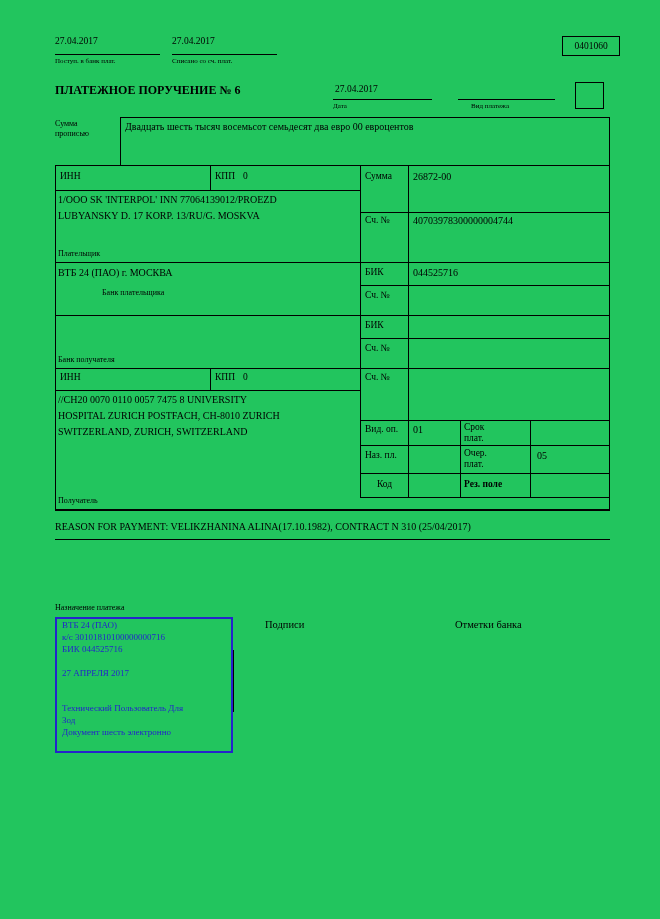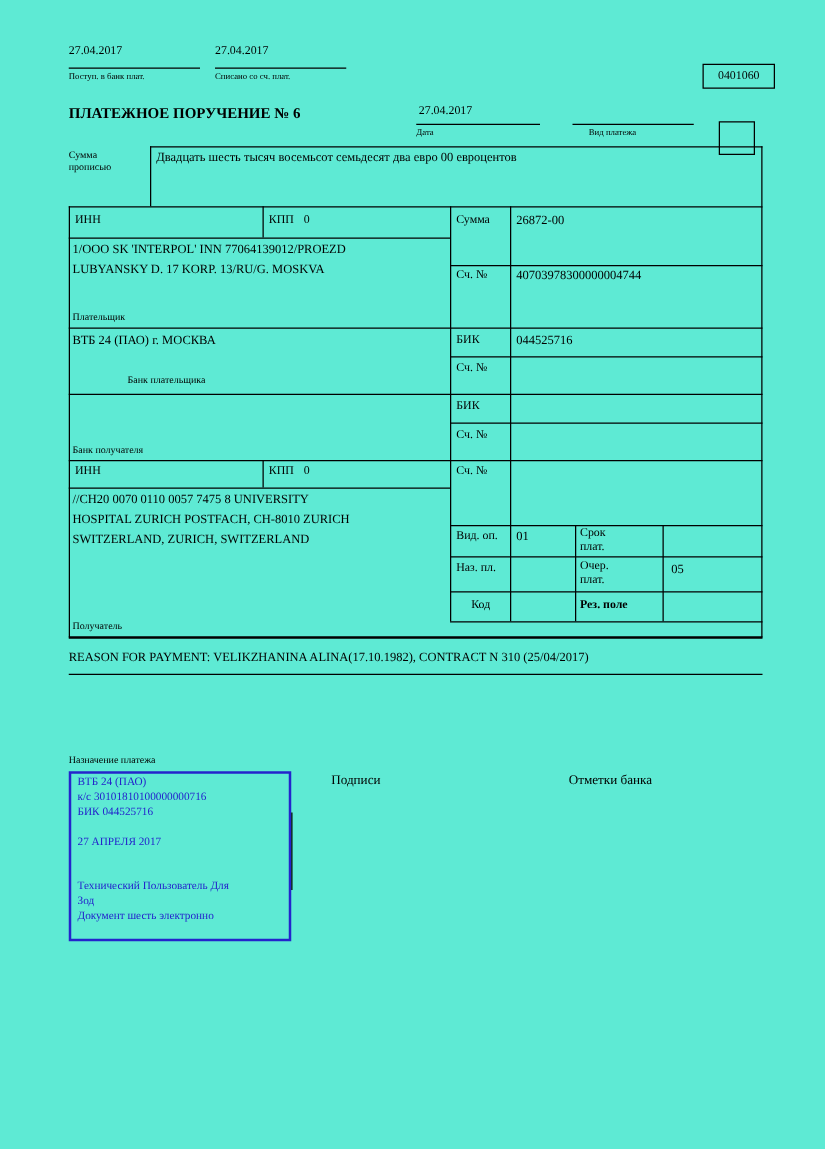--- a/index.html
+++ b/index.html
@@ -1,28 +1,28 @@
 <!DOCTYPE html>
 <html><head>
 <meta charset="utf-8">
 <style>
   html,body{margin:0;padding:0;background:#ffffff;}
-  .page{position:relative;width:660px;height:919px;background:#5eead4;
+  .page{position:relative;width:660px;height:919px;background:#22c55e;
         font-family:"Liberation Serif","DejaVu Serif",serif;color:#000;overflow:hidden;}
   .abs{position:absolute;}
   .hl{position:absolute;height:1px;background:#000;}
   .vl{position:absolute;width:1px;background:#000;}
   .pre{white-space:pre-line;}
   .f7{font-size:7px;line-height:9px;}
   .f8{font-size:8px;line-height:10px;}
   .f95{font-size:9.5px;line-height:11px;}
   .f10{font-size:10px;line-height:12px;}
   .f105{font-size:10.5px;line-height:12px;}
   .title{font-size:12px;font-weight:bold;line-height:14px;}
-  .box{position:absolute;border:1px solid #000;box-sizing:border-box;margin-top:15px;}
+  .box{position:absolute;border:1px solid #000;box-sizing:border-box;}
   .stamp{position:absolute;left:55px;top:617px;width:178px;height:136px;
          border:2px solid #2424cc;color:#2424cc;font-size:9px;line-height:12px;
          padding:0 5px;box-sizing:border-box;}
   .stamp div{white-space:pre-line;}
 </style>
 </head>
 <body>
 
 <div class="page">
 
@@ -82,21 +82,21 @@
   <div class="abs f10 pre" style="left:58px;top:192px;width:300px;line-height:16px;">1/ООО SK 'INTERPOL' INN 77064139012/PROEZD
 LUBYANSKY D. 17 KORP. 13/RU/G. MOSKVA</div>
   <div class="abs f95" style="left:365px;top:215px;">Сч. №</div>
   <div class="abs f10" style="left:413px;top:215px;">40703978300000004744</div>
   <div class="abs f8" style="left:58px;top:249px;">Плательщик</div>
 
   <div class="abs f10" style="left:58px;top:267px;">ВТБ 24 (ПАО) г. МОСКВА</div>
   <div class="abs f95" style="left:365px;top:267px;">БИК</div>
   <div class="abs f10" style="left:413px;top:267px;">044525716</div>
   <div class="abs f95" style="left:365px;top:290px;">Сч. №</div>
-  <div class="abs f8" style="left:58px;top:299px;padding-left:44px;">Банк плательщика</div>
+  <div class="abs f8" style="left:58px;top:288px;padding-left:44px;">Банк плательщика</div>
 
   <div class="abs f95" style="left:365px;top:320px;">БИК</div>
   <div class="abs f95" style="left:365px;top:343px;">Сч. №</div>
   <div class="abs f8" style="left:58px;top:355px;">Банк получателя</div>
 
   <div class="abs f95" style="left:60px;top:372px;">ИНН</div>
   <div class="abs f95" style="left:215px;top:372px;">КПП</div>
   <div class="abs f95" style="left:243px;top:372px;">0</div>
   <div class="abs f95" style="left:365px;top:372px;">Сч. №</div>
 

